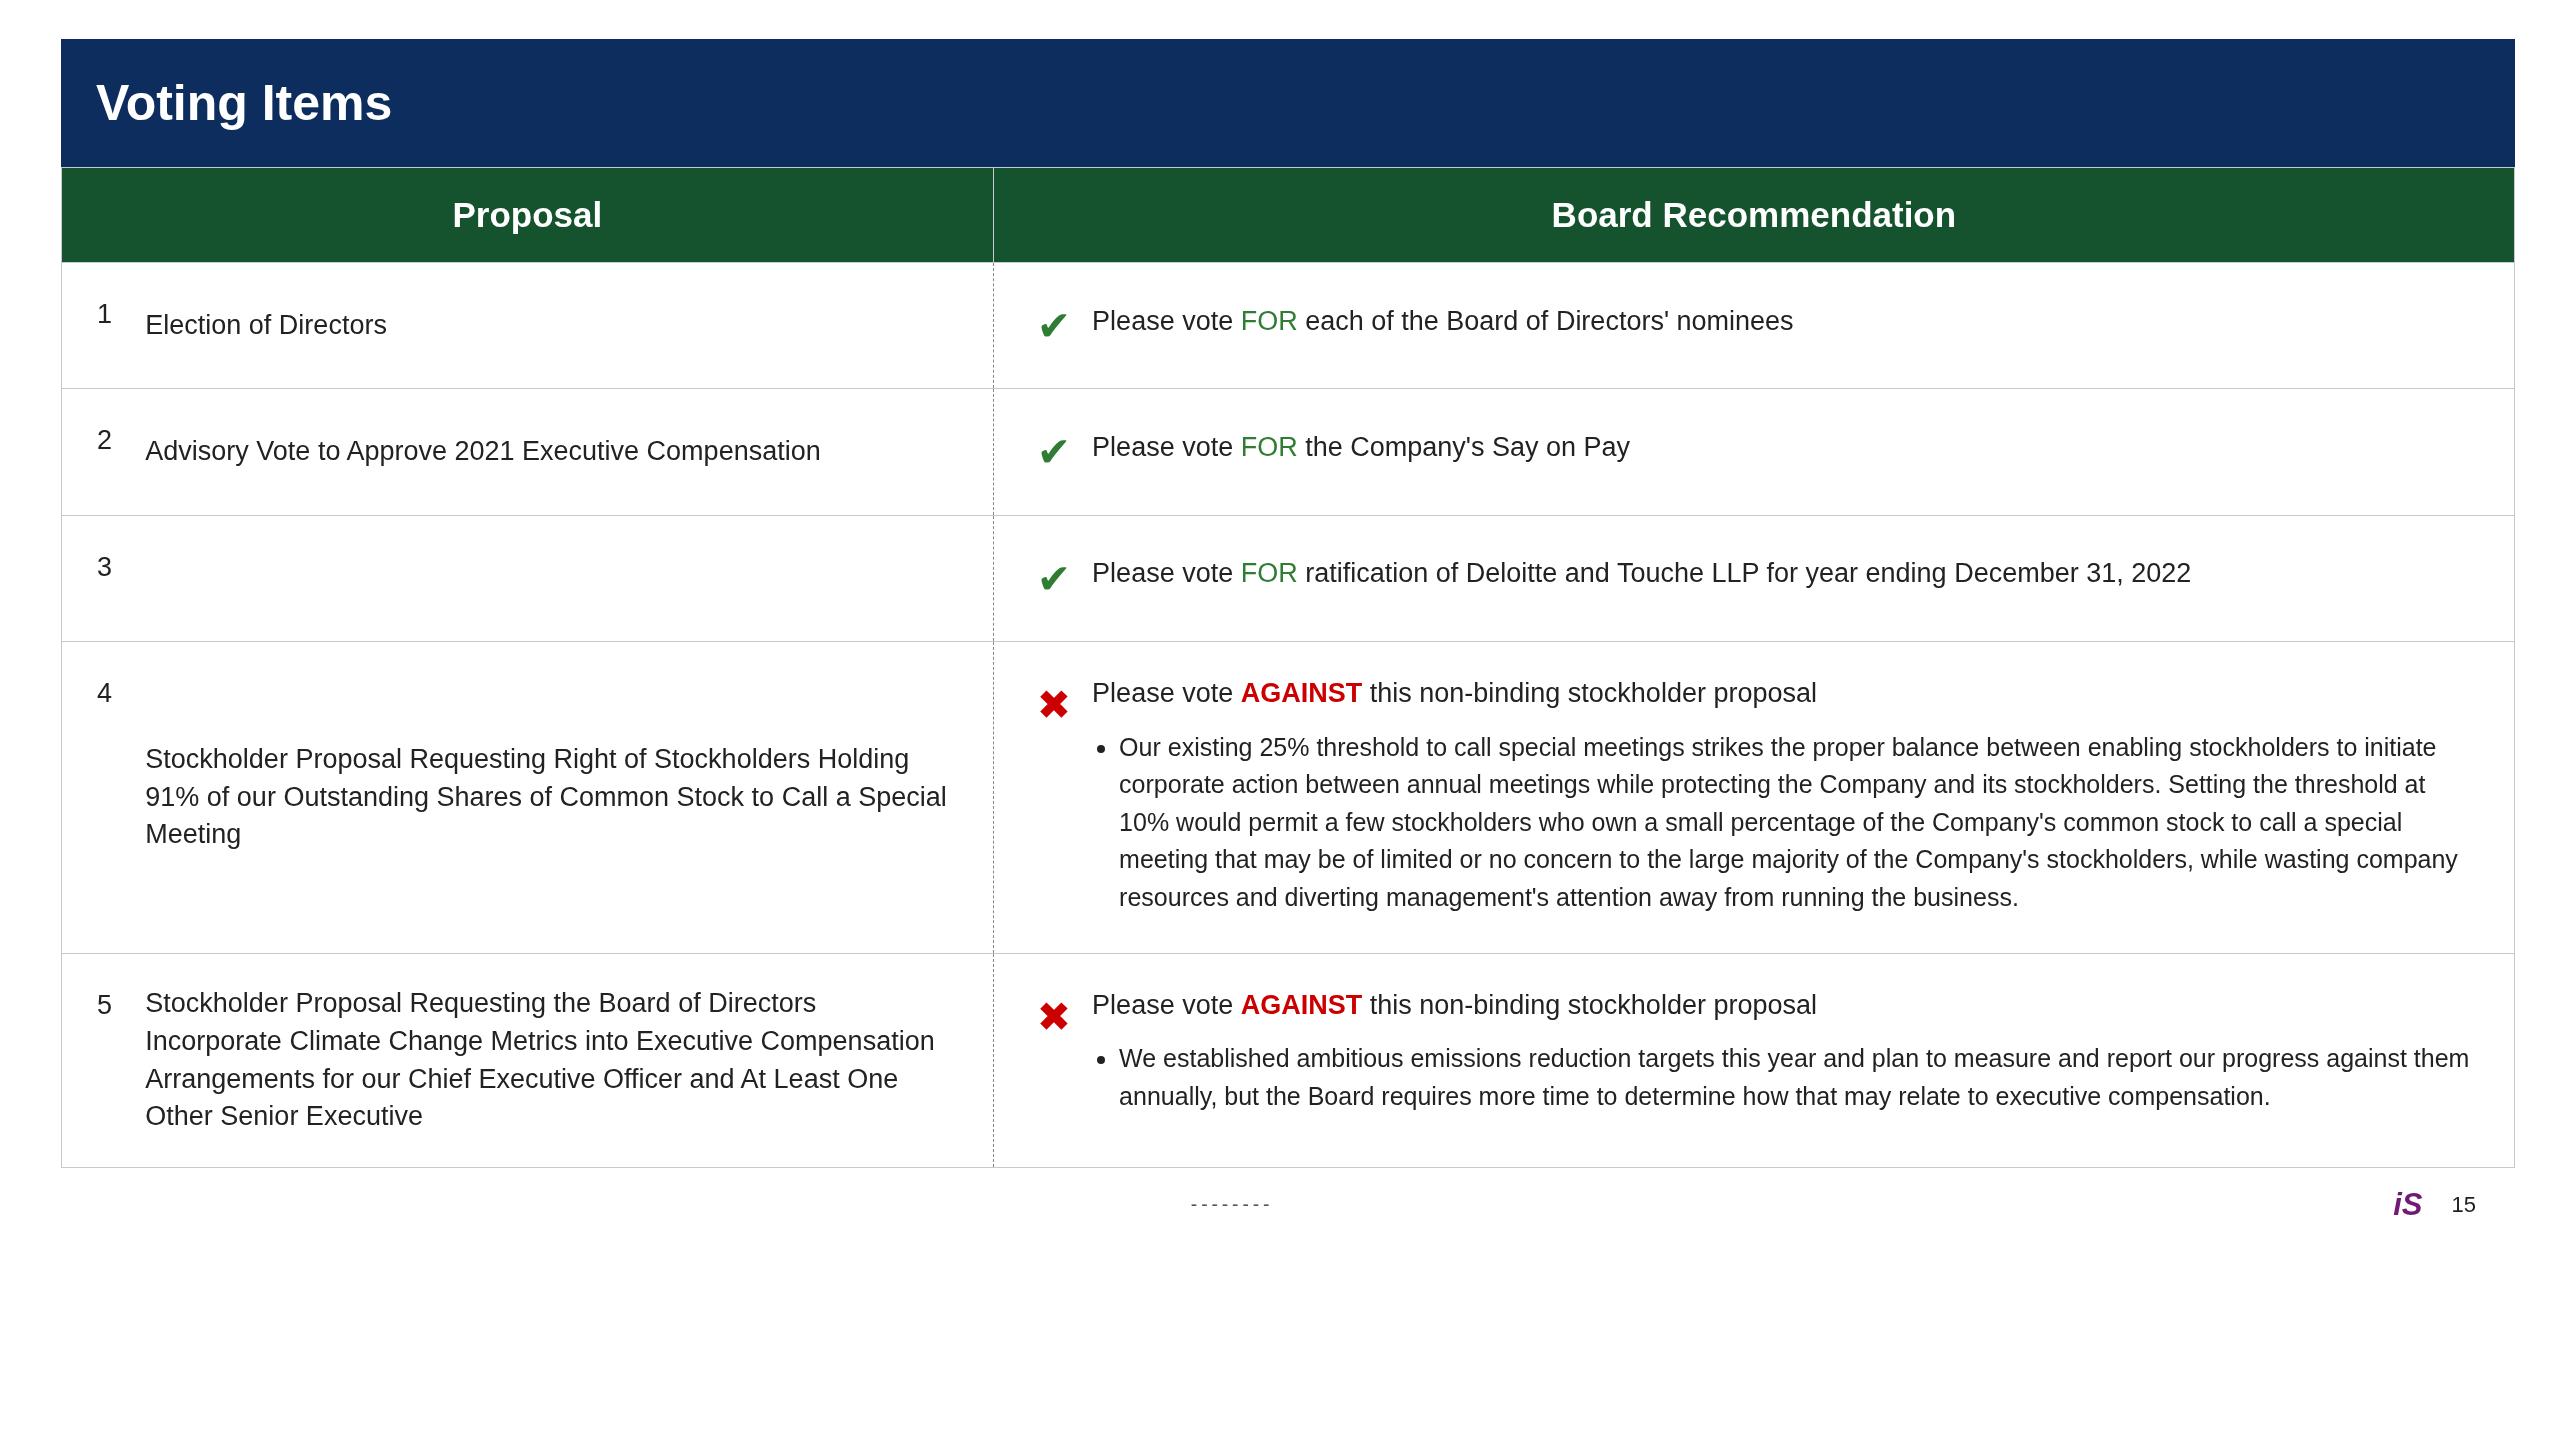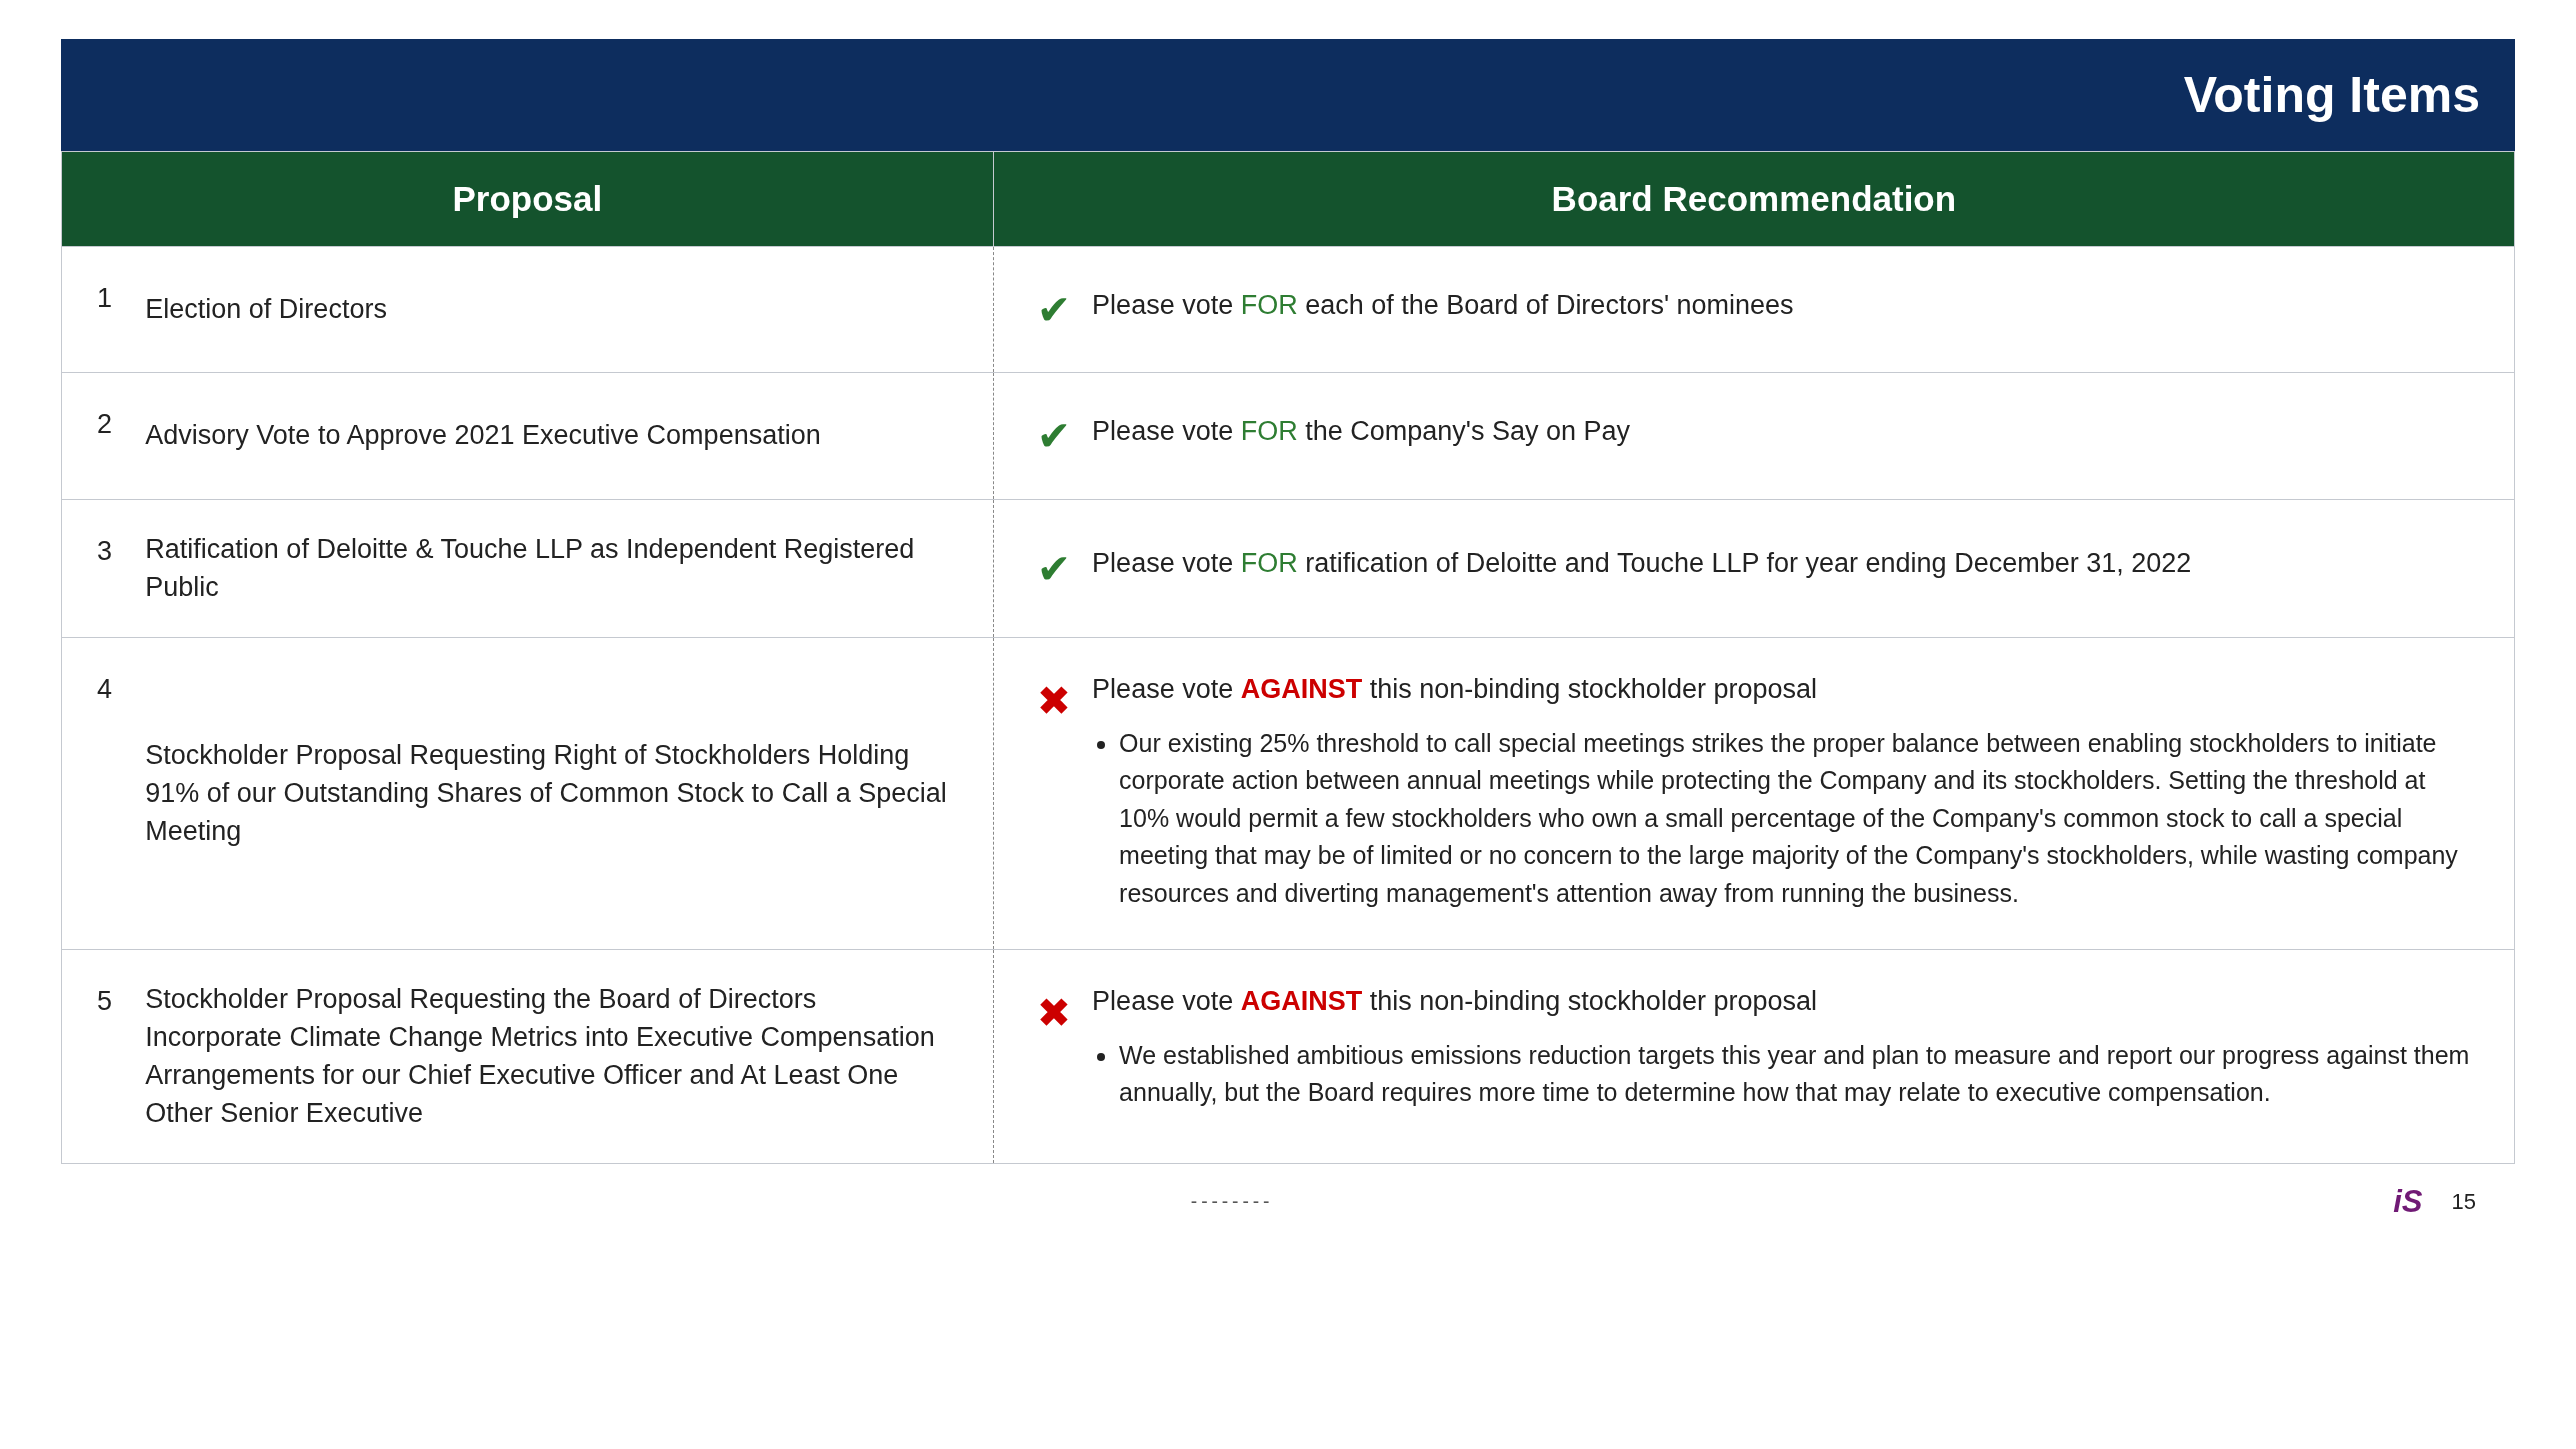--- a/index.html
+++ b/index.html
@@ -19,23 +19,22 @@
       padding: 39px 58px;
     }
 
     .page-container {
       width: 100%;
       max-width: 2454px;
     }
 
     .title-bar {
       background: #0d2d5e;
-      padding: 27px 35px;
+      padding: 35px 35px;
       margin-bottom: 0;
-      text-align: right;
     }
 
     .title-bar h1 {
       color: #ffffff;
       font-size: 50px;
       font-weight: 700;
     }
 
     .table-wrapper {
       border: 1.9px solid #c5c9d0;
@@ -217,21 +216,20 @@
           <div class="recommendation-cell">
             <span class="vote-icon check">✔</span>
             <div class="rec-content">
               <p>Please vote <span class="for-text">FOR</span> the Company's Say on Pay</p>
             </div>
           </div>
         </div>
         <div class="table-row">
           <div class="proposal-cell">
             <span class="proposal-number">3</span>
-            <span class="proposal-text">Ratification of Deloitte &amp; Touche LLP as Independent Registered Public</span>
           </div>
           <div class="recommendation-cell">
             <span class="vote-icon check">✔</span>
             <div class="rec-content">
               <p>Please vote <span class="for-text">FOR</span> ratification of Deloitte and Touche LLP for year ending December 31, 2022</p>
             </div>
           </div>
         </div>
         <div class="table-row">
           <div class="proposal-cell">

